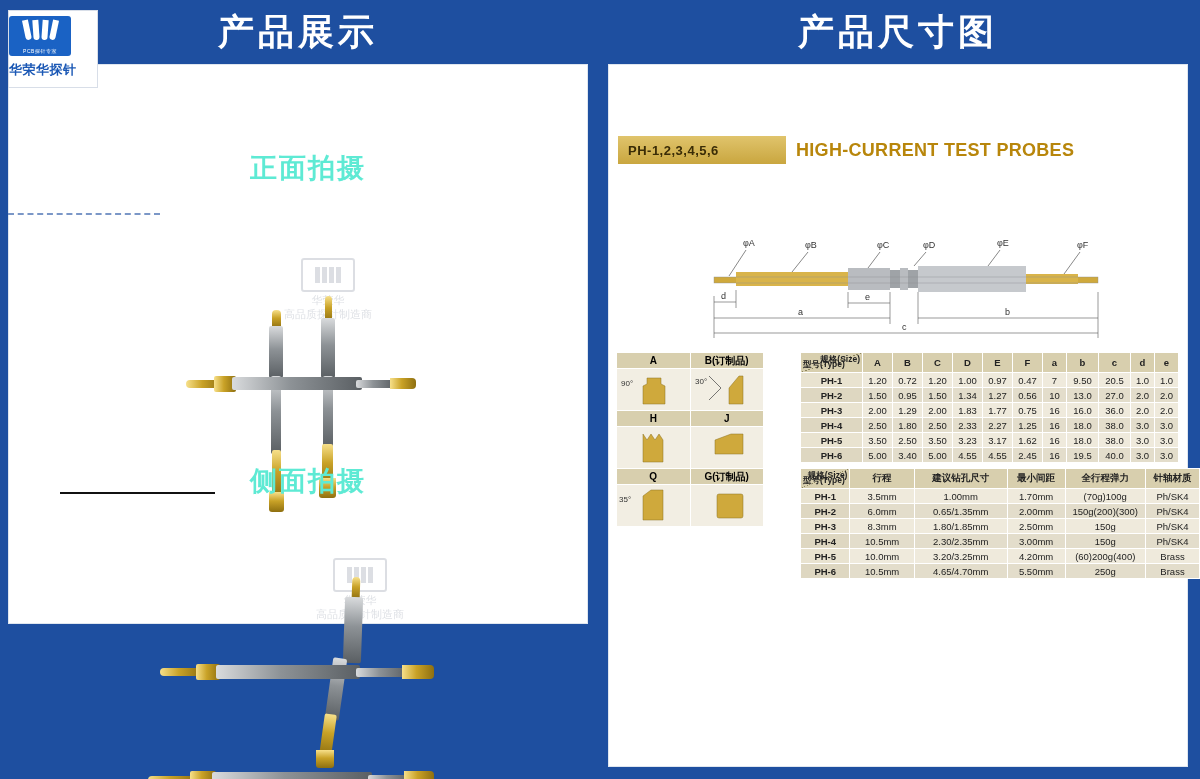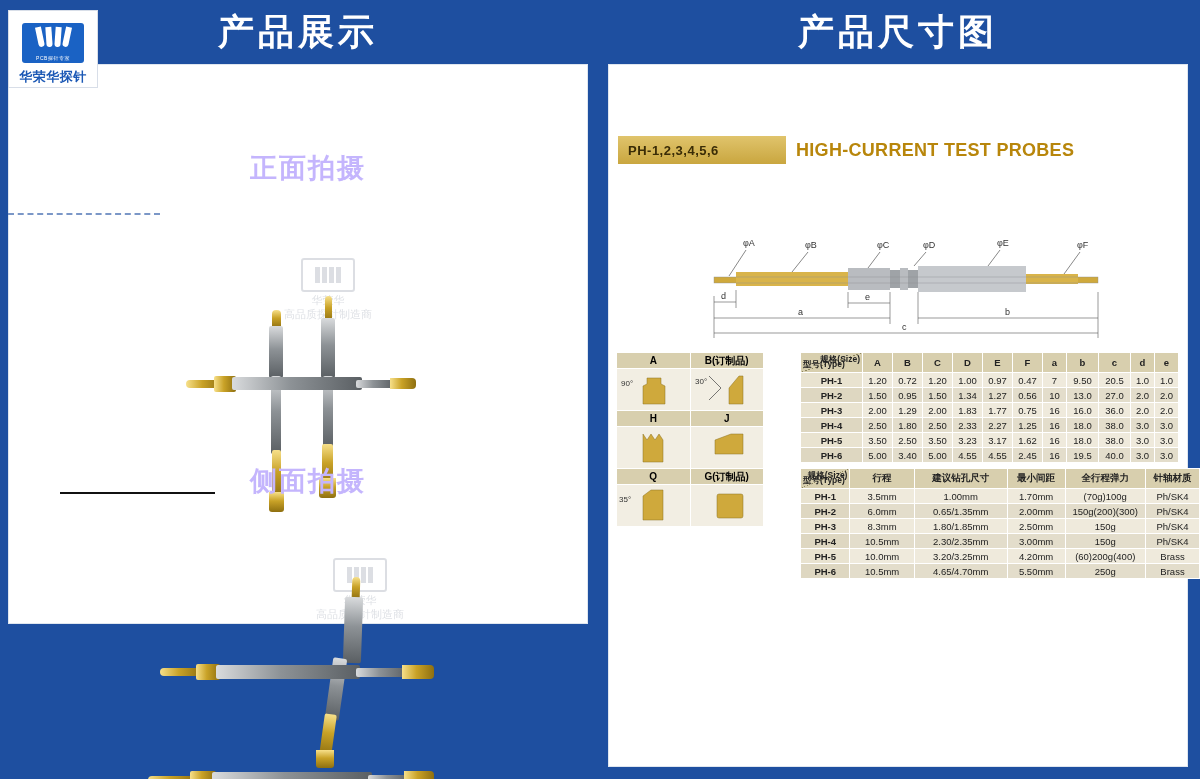--- a/index.html
+++ b/index.html
@@ -35,22 +35,22 @@
     border:1px solid #dfe6ef;
   }
   .panel-right .white-box { left:12px; right:12px; }
 
   
   .logo {
     position:absolute; left:8px; top:10px;
     width:90px; height:78px;
     background:#ffffff;
     border:1px solid #d8dee8;
-    display:flex; flex-direction:column; align-items:center;
-    padding-top:12px;
+    display:flex; flex-direction:column; align-items:flex-start;
+    padding-top:5px;
   }
   .logo-mark {
     width:62px; height:40px;
     background:#1a62c4;
     border-radius:3px;
     position:relative;
     display:flex; justify-content:center; align-items:flex-start;
     overflow:hidden;
   }
   .logo-mark .fan { display:flex; gap:3px; margin-top:4px; }
@@ -66,21 +66,21 @@
     position:absolute; bottom:2px; left:0; right:0;
     color:#ffffff; font-size:5px; text-align:center; letter-spacing:0.5px;
   }
   .logo-text {
     margin-top:5px; font-size:13px; color:#1b58b5; font-weight:bold;
     letter-spacing:0.5px;
   }
 
   .shot-label {
     position:absolute;
-    font-size:27px; color:#c4b5fd; font-weight:bold;
+    font-size:27px; color:#5eead4; font-weight:bold;
     letter-spacing:2px;
   }
   .shot-label.front { left:250px; top:150px; }
   .shot-label.side  { left:250px; top:463px; }
 
   .divider-line {
     position:absolute; height:2px; background:#111;
   }
   .divider-dash {
     position:absolute; height:0; border-top:2px dashed #7b97c7;

